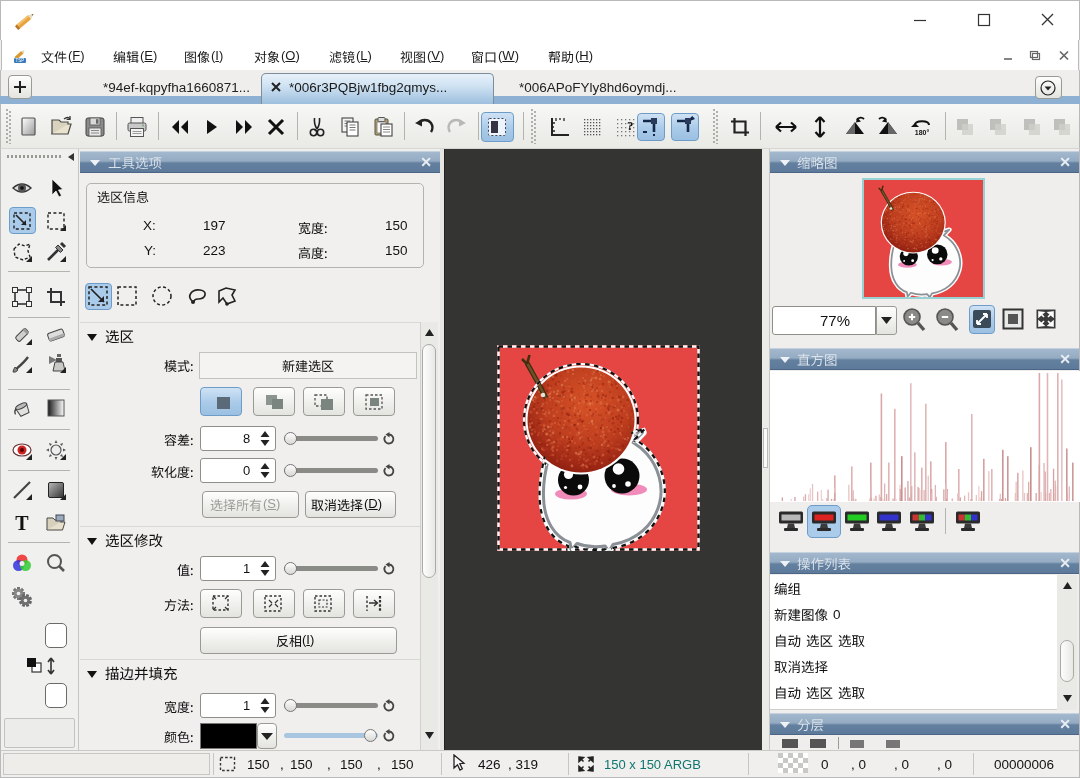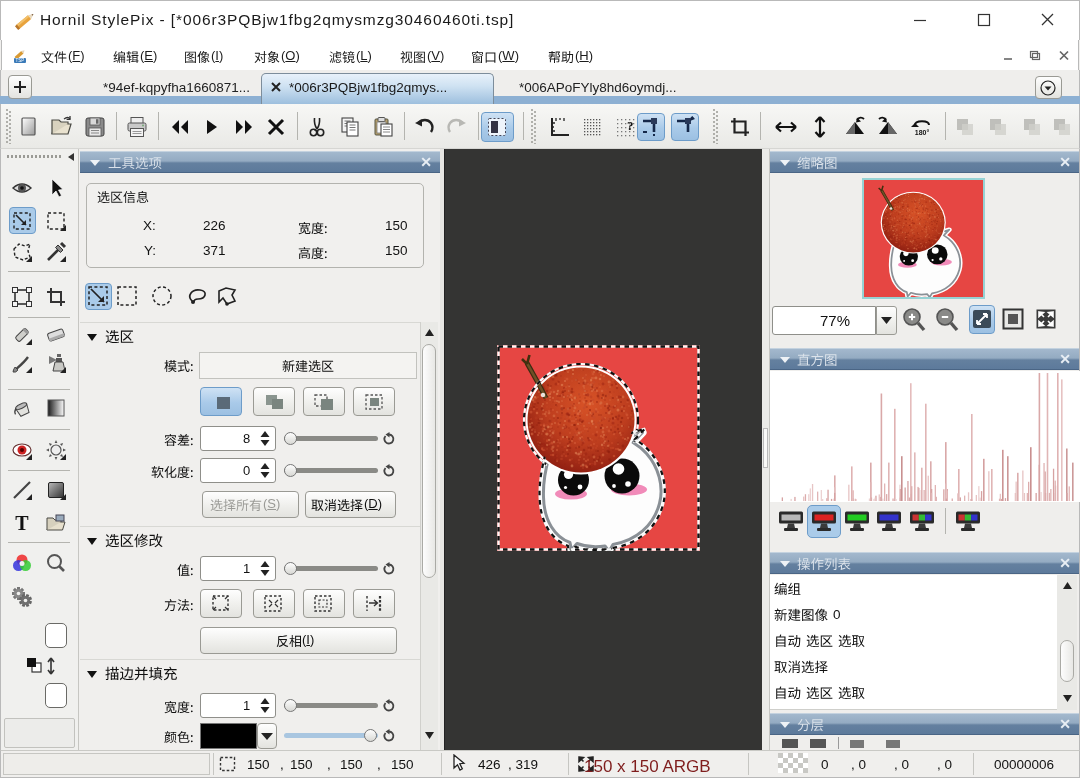--- a/index.html
+++ b/index.html
@@ -19,21 +19,20 @@
 <div class="abs" style="left:0;top:0;width:1080px;height:40px;background:#fff;border:1px solid #b9b9b9;border-bottom:none"></div>
 <svg class="abs" style="left:12px;top:11px" width="26" height="20" viewBox="0 0 26 20">
 <g transform="rotate(-40 13 10)">
         <rect x="4" y="7.5" width="15" height="5" fill="#e8a33d"></rect>
 <rect x="4" y="7.5" width="15" height="2" fill="#f2c06a"></rect>
 <polygon points="19,7.5 24,10 19,12.5" fill="#e8d9c0"></polygon>
         <polygon points="22.2,9.1 24,10 22.2,10.9" fill="#6b4a2a"></polygon>
 <rect x="2" y="7.5" width="2.5" height="5" fill="#b8762a"></rect>
       </g>
     </svg>
-<div style="position:absolute;left:40px;top:11px;font-size:15.5px;color:#1a1a1a;white-space:nowrap;letter-spacing:0.9px;">Hornil StylePix - [*006r3PQBjw1fbg2qmysmzg30460460ti.tsp]</div>
 <svg class="abs" style="left:908px;top:10px" width="160" height="20" viewBox="0 0 160 20">
 <line x1="6" y1="10.5" x2="18" y2="10.5" stroke="#333" stroke-width="1.2"></line>
 <rect x="70.5" y="4.5" width="11" height="11" fill="none" stroke="#333" stroke-width="1.2"></rect>
 <path d="M134 4 L145 15 M145 4 L134 15" stroke="#333" stroke-width="1.3"></path>
     </svg>
 <div class="abs" style="left:1px;top:40px;width:1078px;height:30px;background:#fff;border-left:1px solid #b9b9b9;border-right:1px solid #b9b9b9"></div>
 <svg class="abs" style="left:11px;top:47px" width="18" height="17" viewBox="0 0 18 17">
 <g transform="rotate(-42 9 7)">
         <rect x="3" y="5.5" width="9" height="3.4" fill="#d99a33"></rect>
         <polygon points="12,5.5 15,7.2 12,8.9" fill="#e5d5bb"></polygon>
@@ -584,29 +583,29 @@
         <path transform="translate(0,13)" d="M0.7 -1.0V0.0H12.8V-1.0H7.3V-8.8H12.2V-9.8H1.4V-8.8H6.2V-1.0Z M21.7 -1.1C23.2 -0.4 24.7 0.4 25.7 1.1L26.5 0.3C25.5 -0.3 23.8 -1.2 22.3 -1.8ZM17.9 -1.8C17.1 -1.1 15.4 -0.2 14.0 0.4C14.3 0.5 14.6 0.9 14.8 1.1C16.1 0.5 17.8 -0.3 18.9 -1.2ZM16.4 -10.7V-2.8H14.2V-1.9H26.3V-2.8H24.3V-10.7ZM17.3 -2.8V-4.0H23.3V-2.8ZM17.3 -7.9H23.3V-6.8H17.3ZM17.3 -8.7V-9.9H23.3V-8.7ZM17.3 -6.0H23.3V-4.8H17.3Z M27.8 -10.3C28.6 -9.7 29.5 -8.7 29.9 -8.1L30.8 -8.7C30.3 -9.3 29.4 -10.3 28.6 -10.9ZM33.0 -10.9C32.7 -9.7 32.1 -8.5 31.4 -7.7C31.6 -7.6 32.1 -7.4 32.3 -7.2C32.6 -7.6 32.9 -8.1 33.1 -8.6H35.1V-6.6H31.3V-5.7H33.8C33.5 -3.9 33.0 -2.7 31.0 -1.9C31.2 -1.8 31.5 -1.4 31.6 -1.1C33.8 -2.0 34.5 -3.6 34.8 -5.7H36.2V-2.6C36.2 -1.6 36.4 -1.3 37.4 -1.3C37.6 -1.3 38.5 -1.3 38.7 -1.3C39.6 -1.3 39.9 -1.7 39.9 -3.4C39.7 -3.5 39.2 -3.6 39.1 -3.8C39.0 -2.4 39.0 -2.2 38.6 -2.2C38.4 -2.2 37.7 -2.2 37.6 -2.2C37.2 -2.2 37.2 -2.2 37.2 -2.6V-5.7H39.8V-6.6H36.2V-8.6H39.3V-9.5H36.2V-11.3H35.1V-9.5H33.5C33.7 -9.9 33.9 -10.3 34.0 -10.7ZM30.4 -6.2H27.8V-5.2H29.4V-1.1C28.8 -0.9 28.2 -0.4 27.6 0.2L28.3 1.1C29.1 0.2 29.8 -0.5 30.3 -0.5C30.6 -0.5 31.0 -0.1 31.5 0.3C32.4 0.8 33.5 0.9 35.1 0.9C36.4 0.9 38.7 0.9 39.8 0.8C39.8 0.5 39.9 -0.0 40.0 -0.3C38.7 -0.1 36.7 -0.0 35.1 -0.0C33.7 -0.0 32.5 -0.1 31.7 -0.6C31.1 -1.0 30.8 -1.3 30.4 -1.4Z M48.8 -6.8V-3.9C48.8 -2.5 48.5 -0.8 44.8 0.3C45.0 0.5 45.3 0.8 45.4 1.0C49.3 -0.2 49.9 -2.1 49.9 -3.9V-6.8ZM49.8 -1.2C50.8 -0.6 52.2 0.4 52.8 1.1L53.5 0.4C52.8 -0.3 51.5 -1.2 50.4 -1.9ZM40.9 -2.5 41.1 -1.4C42.4 -1.8 44.0 -2.4 45.6 -3.0L45.5 -3.8L43.8 -3.3V-8.8H45.4V-9.7H41.1V-8.8H42.8V-3.0ZM46.1 -8.4V-2.1H47.1V-7.5H51.5V-2.1H52.5V-8.4H49.3C49.5 -8.8 49.8 -9.3 50.0 -9.8H53.4V-10.7H45.6V-9.8H48.8C48.6 -9.4 48.5 -8.9 48.3 -8.4Z" fill="#dce3eb"></path>
       </svg>
     </div>
 <div class="abs" style="left:86px;top:183px;width:338px;height:85px;border:1px solid #b3b3ae;border-radius:5px;background:#f1f0ee"></div>
 <div style="position:absolute;left:97px;top:189px;line-height:0;">
       <svg class="zh " width="52" height="16" viewBox="0 0 52 16">
         <path transform="translate(0,13)" d="M0.8 -9.9C1.5 -9.3 2.4 -8.4 2.8 -7.8L3.6 -8.4C3.2 -9.0 2.3 -9.9 1.5 -10.5ZM5.8 -10.5C5.5 -9.4 4.9 -8.2 4.2 -7.5C4.5 -7.3 4.9 -7.1 5.1 -6.9C5.4 -7.3 5.7 -7.8 5.9 -8.3H7.8V-6.4H4.2V-5.5H6.5C6.3 -3.8 5.8 -2.6 3.8 -1.9C4.0 -1.7 4.3 -1.3 4.4 -1.1C6.6 -1.9 7.2 -3.4 7.5 -5.5H8.8V-2.5C8.8 -1.5 9.0 -1.2 10.0 -1.2C10.2 -1.2 11.1 -1.2 11.3 -1.2C12.1 -1.2 12.4 -1.6 12.5 -3.3C12.2 -3.3 11.8 -3.5 11.6 -3.7C11.6 -2.3 11.5 -2.1 11.2 -2.1C11.0 -2.1 10.3 -2.1 10.2 -2.1C9.8 -2.1 9.8 -2.2 9.8 -2.5V-5.5H12.4V-6.4H8.8V-8.3H11.8V-9.1H8.8V-10.9H7.8V-9.1H6.3C6.5 -9.5 6.6 -9.9 6.7 -10.3ZM3.3 -5.9H0.7V-5.0H2.3V-1.1C1.8 -0.8 1.2 -0.4 0.6 0.2L1.2 1.0C2.0 0.2 2.7 -0.4 3.2 -0.4C3.4 -0.4 3.8 -0.1 4.4 0.2C5.2 0.8 6.3 0.9 7.8 0.9C9.1 0.9 11.3 0.8 12.3 0.8C12.3 0.5 12.5 -0.0 12.6 -0.3C11.3 -0.1 9.3 -0.0 7.8 -0.0C6.4 -0.0 5.3 -0.1 4.5 -0.6C3.9 -1.0 3.6 -1.3 3.3 -1.3Z M25.1 -10.2H14.3V0.7H25.4V-0.3H15.2V-9.3H25.1ZM16.4 -7.6C17.4 -6.8 18.5 -5.8 19.6 -4.8C18.5 -3.7 17.2 -2.7 15.9 -1.9C16.2 -1.8 16.5 -1.4 16.7 -1.2C17.9 -2.0 19.1 -3.0 20.3 -4.1C21.4 -3.1 22.4 -2.0 23.0 -1.2L23.8 -1.9C23.1 -2.7 22.1 -3.8 20.9 -4.9C21.9 -5.9 22.7 -7.1 23.4 -8.3L22.5 -8.6C21.9 -7.5 21.1 -6.5 20.2 -5.5C19.2 -6.4 18.1 -7.4 17.1 -8.2Z M31.0 -6.9V-6.1H37.3V-6.9ZM31.0 -5.1V-4.3H37.3V-5.1ZM30.0 -8.8V-7.9H38.3V-8.8ZM33.0 -10.6C33.4 -10.0 33.8 -9.3 34.0 -8.8L34.8 -9.2C34.6 -9.7 34.3 -10.4 33.9 -10.9ZM30.8 -3.2V1.0H31.6V0.5H36.5V1.0H37.4V-3.2ZM31.6 -0.3V-2.4H36.5V-0.3ZM29.3 -10.9C28.7 -8.9 27.6 -7.0 26.4 -5.7C26.6 -5.5 26.9 -5.0 27.0 -4.8C27.4 -5.3 27.8 -5.8 28.2 -6.4V1.1H29.1V-8.0C29.5 -8.8 29.9 -9.7 30.2 -10.6Z M42.5 -7.1H48.5V-6.1H42.5ZM42.5 -5.4H48.5V-4.3H42.5ZM42.5 -8.9H48.5V-7.9H42.5ZM42.4 -2.6V-0.5C42.4 0.5 42.8 0.8 44.3 0.8C44.6 0.8 47.0 0.8 47.3 0.8C48.6 0.8 48.9 0.4 49.0 -1.2C48.8 -1.3 48.3 -1.4 48.1 -1.6C48.0 -0.3 47.9 -0.1 47.2 -0.1C46.7 -0.1 44.8 -0.1 44.4 -0.1C43.5 -0.1 43.4 -0.2 43.4 -0.5V-2.6ZM48.9 -2.5C49.5 -1.7 50.1 -0.6 50.4 0.2L51.3 -0.3C51.0 -1.0 50.4 -2.1 49.8 -2.9ZM40.9 -2.7C40.6 -1.8 40.1 -0.7 39.6 0.0L40.5 0.4C41.0 -0.3 41.4 -1.5 41.8 -2.3ZM44.4 -3.1C45.1 -2.5 45.9 -1.6 46.2 -1.1L47.0 -1.5C46.6 -2.1 45.9 -2.9 45.2 -3.5H49.5V-9.7H45.6C45.8 -10.0 46.0 -10.5 46.2 -10.9L45.0 -11.0C44.9 -10.7 44.7 -10.1 44.6 -9.7H41.5V-3.5H45.1Z" fill="#1a1a1a"></path>
       </svg>
     </div>
 <div style="position:absolute;left:143px;top:218px;font-size:13.5px;color:#111;white-space:nowrap;">X:</div>
-<div style="position:absolute;left:203px;top:218px;font-size:13.5px;color:#111;white-space:nowrap;">226</div>
+<div style="position:absolute;left:203px;top:218px;font-size:13.5px;color:#111;white-space:nowrap;">197</div>
 <div style="position:absolute;left:298px;top:220px;line-height:0;">
       <svg class="zh " width="30" height="16" viewBox="0 0 30 16">
         <path transform="translate(0,13)" d="M6.8 -2.5V-0.4C6.8 0.6 7.1 0.9 8.5 0.9C8.8 0.9 10.6 0.9 10.9 0.9C12.1 0.9 12.4 0.4 12.5 -1.6C12.2 -1.6 11.8 -1.8 11.6 -1.9C11.5 -0.2 11.5 0.0 10.8 0.0C10.4 0.0 8.9 0.0 8.6 0.0C7.9 0.0 7.8 -0.0 7.8 -0.4V-2.5ZM5.7 -4.1V-3.1C5.7 -2.0 5.4 -0.6 0.5 0.4C0.8 0.6 1.1 1.0 1.2 1.2C6.2 0.1 6.8 -1.7 6.8 -3.1V-4.1ZM2.6 -5.4V-1.3H3.6V-4.6H9.3V-1.4H10.4V-5.4ZM5.6 -10.8C5.8 -10.5 6.0 -10.1 6.1 -9.8H1.0V-7.4H1.9V-8.9H11.1V-7.4H12.0V-9.8H7.3C7.1 -10.2 6.9 -10.7 6.6 -11.0ZM7.8 -8.4V-7.6H5.3V-8.5H4.3V-7.6H2.3V-6.8H4.3V-5.9H5.3V-6.8H7.8V-5.9H8.7V-6.8H10.8V-7.6H8.7V-8.4Z M18.0 -8.4V-7.2H15.9V-6.4H18.0V-4.3H23.1V-6.4H25.2V-7.2H23.1V-8.4H22.1V-7.2H19.0V-8.4ZM22.1 -6.4V-5.1H19.0V-6.4ZM22.8 -2.6C22.3 -2.0 21.5 -1.4 20.5 -1.0C19.6 -1.4 18.9 -2.0 18.3 -2.6ZM16.1 -3.4V-2.6H17.8L17.4 -2.5C17.9 -1.7 18.6 -1.1 19.5 -0.6C18.2 -0.2 16.9 0.0 15.5 0.1C15.6 0.4 15.8 0.7 15.9 1.0C17.5 0.8 19.1 0.5 20.5 -0.1C21.8 0.5 23.3 0.8 24.9 1.0C25.1 0.8 25.3 0.4 25.5 0.2C24.1 0.1 22.7 -0.2 21.6 -0.6C22.7 -1.2 23.7 -2.0 24.3 -3.2L23.7 -3.5L23.5 -3.4ZM19.1 -10.8C19.3 -10.4 19.5 -10.0 19.7 -9.6H14.6V-6.1C14.6 -4.1 14.5 -1.4 13.5 0.6C13.7 0.7 14.2 0.9 14.4 1.0C15.4 -1.0 15.6 -4.0 15.6 -6.1V-8.7H25.3V-9.6H20.8C20.6 -10.0 20.4 -10.6 20.1 -11.0Z M27.8 -5.1C28.3 -5.1 28.7 -5.4 28.7 -6.0C28.7 -6.5 28.3 -6.9 27.8 -6.9C27.3 -6.9 26.9 -6.5 26.9 -6.0C26.9 -5.4 27.3 -5.1 27.8 -5.1ZM27.8 0.2C28.3 0.2 28.7 -0.2 28.7 -0.7C28.7 -1.3 28.3 -1.6 27.8 -1.6C27.3 -1.6 26.9 -1.3 26.9 -0.7C26.9 -0.2 27.3 0.2 27.8 0.2Z" fill="#111"></path>
       </svg>
     </div>
 <div style="position:absolute;left:385px;top:218px;font-size:13.5px;color:#111;white-space:nowrap;">150</div>
 <div style="position:absolute;left:144px;top:243px;font-size:13.5px;color:#111;white-space:nowrap;">Y:</div>
-<div style="position:absolute;left:203px;top:243px;font-size:13.5px;color:#111;white-space:nowrap;">371</div>
+<div style="position:absolute;left:203px;top:243px;font-size:13.5px;color:#111;white-space:nowrap;">223</div>
 <div style="position:absolute;left:298px;top:245px;line-height:0;">
       <svg class="zh " width="30" height="16" viewBox="0 0 30 16">
         <path transform="translate(0,13)" d="M3.7 -7.3H9.3V-6.1H3.7ZM2.7 -8.0V-5.4H10.4V-8.0ZM5.7 -10.7 6.1 -9.6H0.8V-8.7H12.2V-9.6H7.2C7.0 -10.0 6.9 -10.5 6.7 -11.0ZM1.2 -4.6V1.0H2.2V-3.8H10.8V0.0C10.8 0.2 10.7 0.2 10.6 0.2C10.4 0.2 9.8 0.2 9.2 0.2C9.4 0.4 9.5 0.7 9.6 0.9C10.4 0.9 10.9 0.9 11.3 0.8C11.6 0.7 11.8 0.5 11.8 0.0V-4.6ZM3.7 -3.1V0.3H4.6V-0.4H9.2V-3.1ZM4.6 -2.3H8.3V-1.1H4.6Z M18.0 -8.4V-7.2H15.9V-6.4H18.0V-4.3H23.1V-6.4H25.2V-7.2H23.1V-8.4H22.1V-7.2H19.0V-8.4ZM22.1 -6.4V-5.1H19.0V-6.4ZM22.8 -2.6C22.3 -2.0 21.5 -1.4 20.5 -1.0C19.6 -1.4 18.9 -2.0 18.3 -2.6ZM16.1 -3.4V-2.6H17.8L17.4 -2.5C17.9 -1.7 18.6 -1.1 19.5 -0.6C18.2 -0.2 16.9 0.0 15.5 0.1C15.6 0.4 15.8 0.7 15.9 1.0C17.5 0.8 19.1 0.5 20.5 -0.1C21.8 0.5 23.3 0.8 24.9 1.0C25.1 0.8 25.3 0.4 25.5 0.2C24.1 0.1 22.7 -0.2 21.6 -0.6C22.7 -1.2 23.7 -2.0 24.3 -3.2L23.7 -3.5L23.5 -3.4ZM19.1 -10.8C19.3 -10.4 19.5 -10.0 19.7 -9.6H14.6V-6.1C14.6 -4.1 14.5 -1.4 13.5 0.6C13.7 0.7 14.2 0.9 14.4 1.0C15.4 -1.0 15.6 -4.0 15.6 -6.1V-8.7H25.3V-9.6H20.8C20.6 -10.0 20.4 -10.6 20.1 -11.0Z M27.8 -5.1C28.3 -5.1 28.7 -5.4 28.7 -6.0C28.7 -6.5 28.3 -6.9 27.8 -6.9C27.3 -6.9 26.9 -6.5 26.9 -6.0C26.9 -5.4 27.3 -5.1 27.8 -5.1ZM27.8 0.2C28.3 0.2 28.7 -0.2 28.7 -0.7C28.7 -1.3 28.3 -1.6 27.8 -1.6C27.3 -1.6 26.9 -1.3 26.9 -0.7C26.9 -0.2 27.3 0.2 27.8 0.2Z" fill="#111"></path>
       </svg>
     </div>
 <div style="position:absolute;left:385px;top:243px;font-size:13.5px;color:#111;white-space:nowrap;">150</div>
 <div class="abs" style="left:85px;top:283px;width:27px;height:27px;background:#aacbe9;border:1px solid #6d9cc9;border-radius:4px"></div>
 <svg class="abs" style="left:87px;top:285px" width="22" height="22" viewBox="0 0 22 22">
       <rect x="2" y="2" width="18" height="18" fill="none" stroke="#222" stroke-width="1.5" stroke-dasharray="3 2.4"></rect>
       <line x1="4" y1="4" x2="17" y2="17" stroke="#222" stroke-width="1.7"></line>
@@ -2116,21 +2115,21 @@
 <div style="position:absolute;left:478px;top:757px;font-size:13.5px;color:#111;white-space:nowrap;">426&nbsp;&nbsp;,&nbsp;319</div>
 <svg class="abs" style="left:577px;top:755px" width="18" height="18" viewBox="0 0 18 18">
       <g stroke="#222" stroke-width="1.5" fill="#222">
         <path d="M6.5 6.5 L3 3 M11.5 6.5 L15 3 M6.5 11.5 L3 15 M11.5 11.5 L15 15" fill="none"></path>
         <polygon points="2,2 6.5,2.5 2,6.5"></polygon>
         <polygon points="16,2 11.5,2.5 16,6.5"></polygon>
         <polygon points="2,16 6.5,15.5 2,11.5"></polygon>
         <polygon points="16,16 11.5,15.5 16,11.5"></polygon>
       </g>
     </svg>
-<div style="position:absolute;left:584px;top:757px;font-size:17px;color:#7f1d1d;white-space:nowrap;">150 x 150 ARGB</div>
+<div style="position:absolute;left:604px;top:757px;font-size:13px;color:#0f766e;white-space:nowrap;">150 x 150 ARGB</div>
 <svg class="abs" style="left:778px;top:753px" width="30" height="20" viewBox="0 0 30 20">
       <rect width="30" height="20" fill="#fff"></rect>
       <rect x="0" y="0" width="5" height="5" fill="#c8c8c4"></rect>
       <rect x="0" y="10" width="5" height="5" fill="#c8c8c4"></rect>
       <rect x="10" y="0" width="5" height="5" fill="#c8c8c4"></rect>
       <rect x="10" y="10" width="5" height="5" fill="#c8c8c4"></rect>
       <rect x="20" y="0" width="5" height="5" fill="#c8c8c4"></rect>
       <rect x="20" y="10" width="5" height="5" fill="#c8c8c4"></rect>
       <rect x="5" y="5" width="5" height="5" fill="#c8c8c4"></rect>
       <rect x="5" y="15" width="5" height="5" fill="#c8c8c4"></rect>

